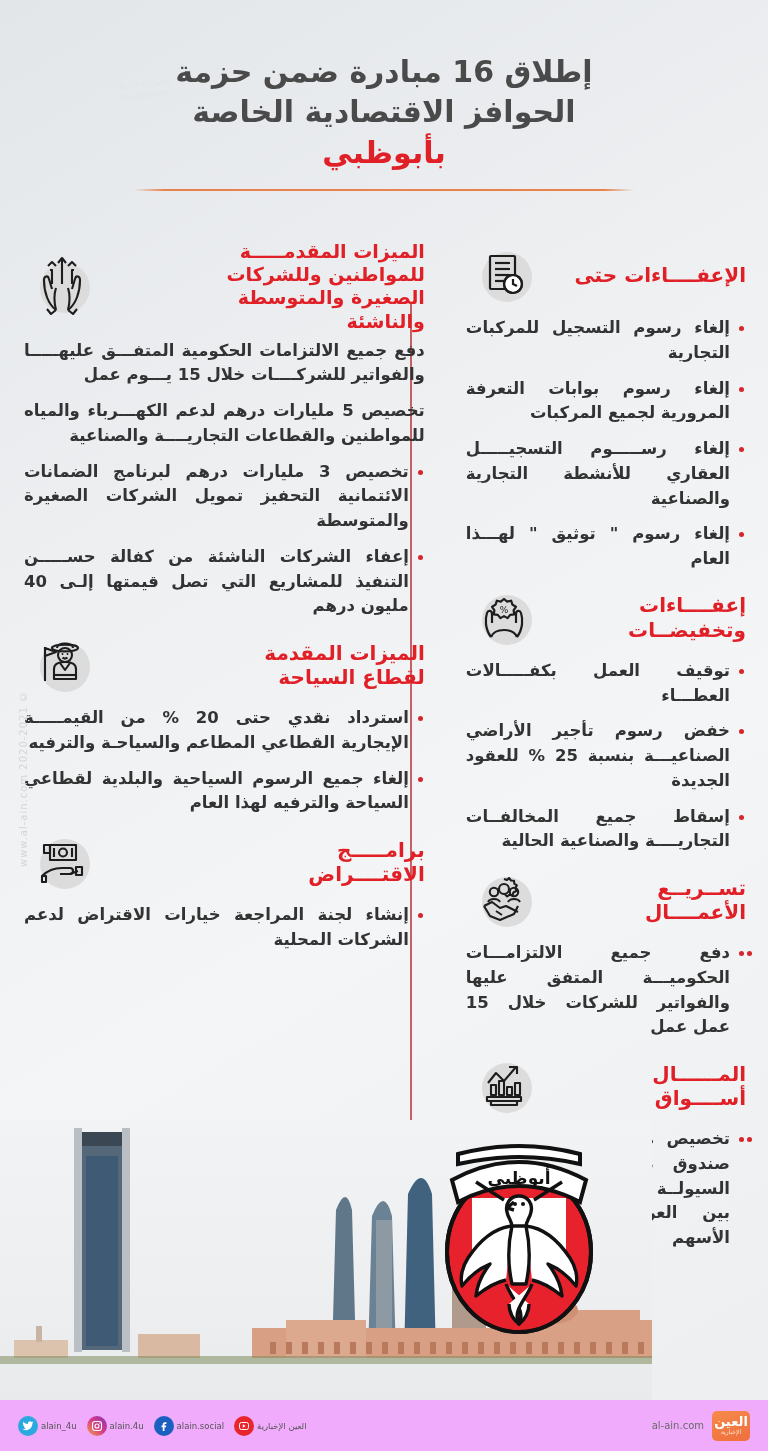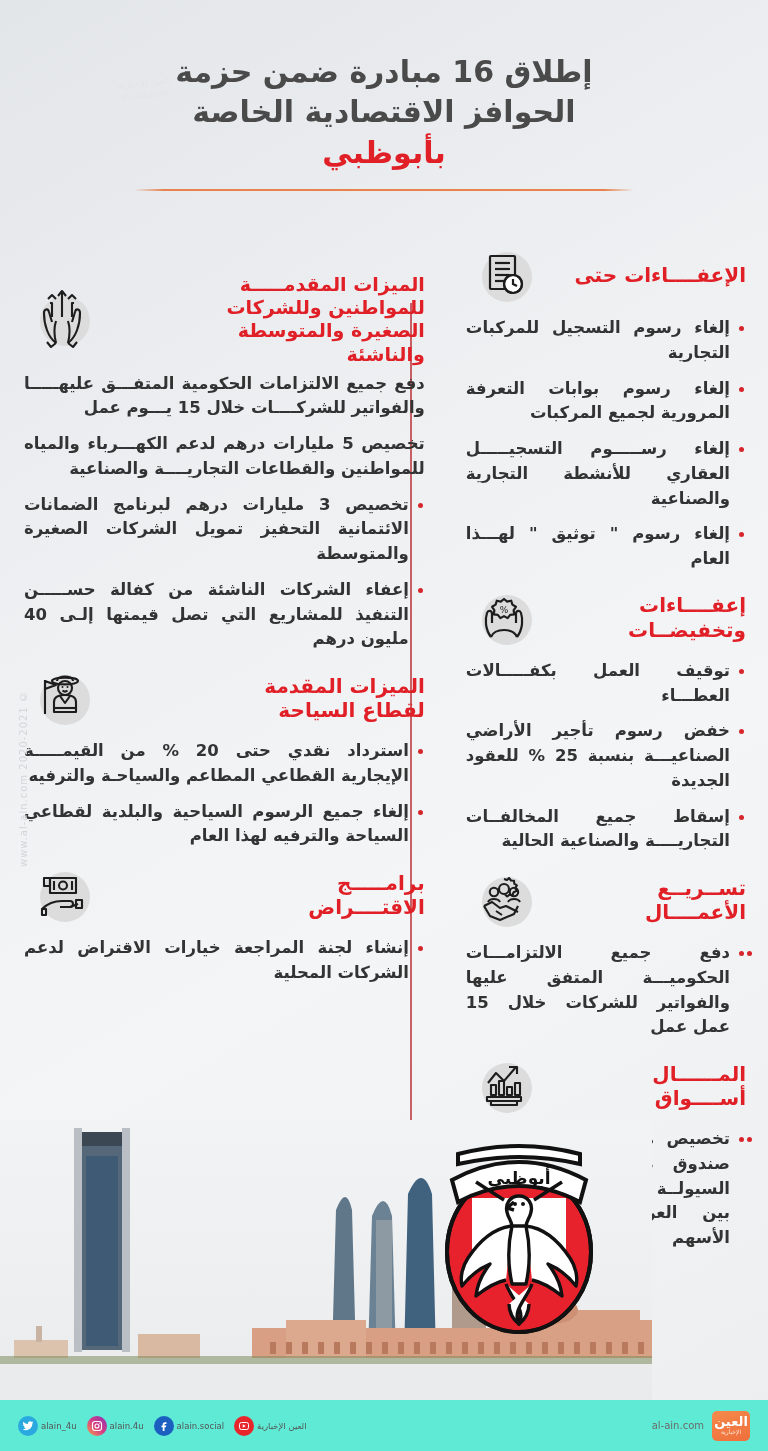--- a/index.html
+++ b/index.html
@@ -27,21 +27,21 @@
     background:linear-gradient(90deg,rgba(232,130,78,0) 0%,#e8824e 6%,#e8824e 94%,rgba(232,130,78,0) 100%);
   }
 
   
   .columns{
     position:absolute;top:240px;left:0;width:768px;height:930px;
     display:flex;flex-direction:row;
   }
   .col{position:relative;box-sizing:border-box;}
   .col-right{width:324px;padding:0 22px 0 14px;margin-left:9px;}
-  .col-left{width:454px;padding:0 18px 0 24px;margin-top:33px;}
+  .col-left{width:454px;padding:0 18px 0 24px;}
   .vline{
     position:absolute;top:303px;right:356px;width:2px;height:858px;
     background:#c0474b;opacity:.85;
   }
 
   
   .section{margin-bottom:10px;}
   .sec-head{
     display:flex;flex-direction:row;align-items:center;justify-content:flex-start;
     gap:6px;margin-bottom:6px;
@@ -95,21 +95,21 @@
   
   .skyline{position:absolute;left:0;bottom:51px;width:652px;height:280px;overflow:hidden;}
   .sky-bg{position:absolute;inset:0;background:linear-gradient(180deg,#f2f3f4 0%,#eceef0 70%,#e8eaec 100%);}
   .emblem{
     position:absolute;right:48px;bottom:60px;width:170px;height:200px;z-index:5;
   }
 
   
   .footer{
     position:absolute;left:0;bottom:0;width:768px;height:51px;
-    background:#5eead4;display:flex;align-items:center;
+    background:#f0abfc;display:flex;align-items:center;
     justify-content:space-between;padding:0 18px;box-sizing:border-box;
     direction:ltr;
   }
   .social-group{display:flex;align-items:center;gap:10px;}
   .social-item{display:flex;align-items:center;gap:3px;}
   .social-ic{width:20px;height:20px;border-radius:50%;display:flex;align-items:center;justify-content:center;flex:0 0 20px;}
   .social-lbl{font-size:8.5px;color:#555;}
   .brand-group{display:flex;align-items:center;gap:8px;}
   .brand-url{font-size:10px;color:#6b6b6b;}
   .brand-logo{

